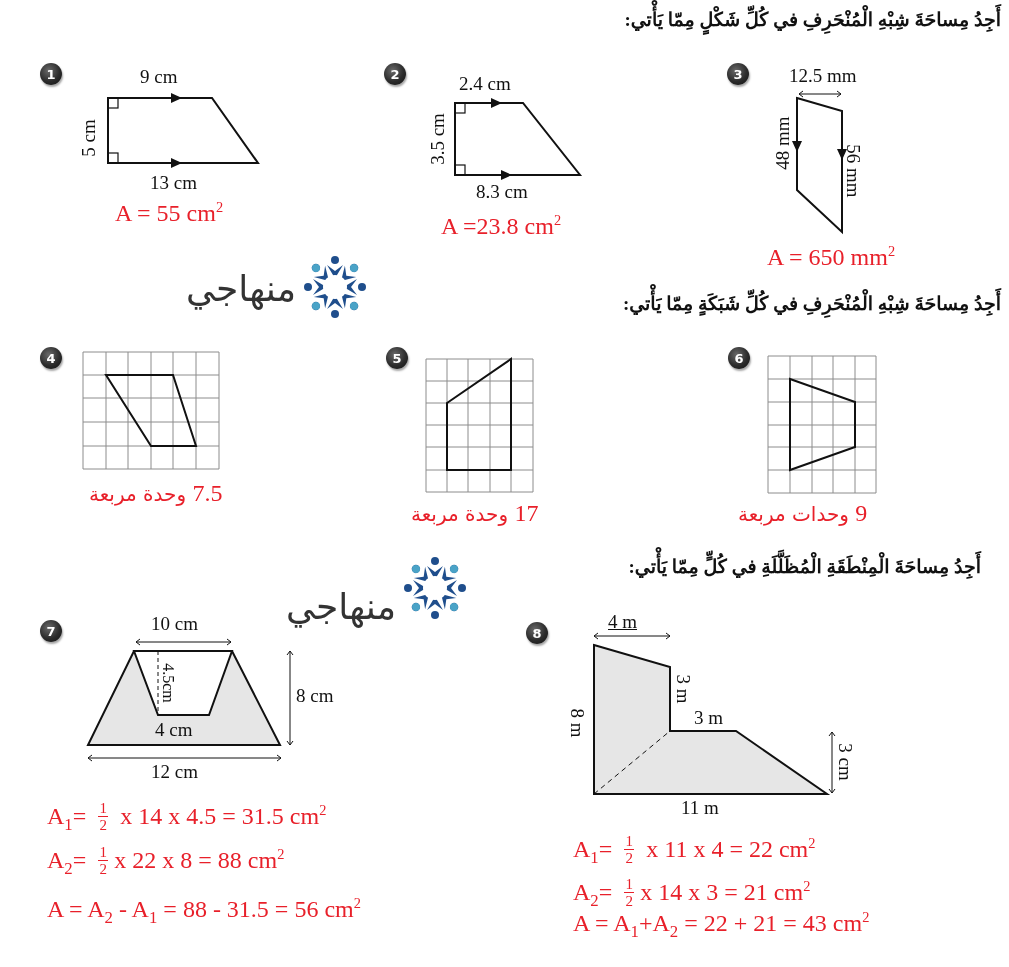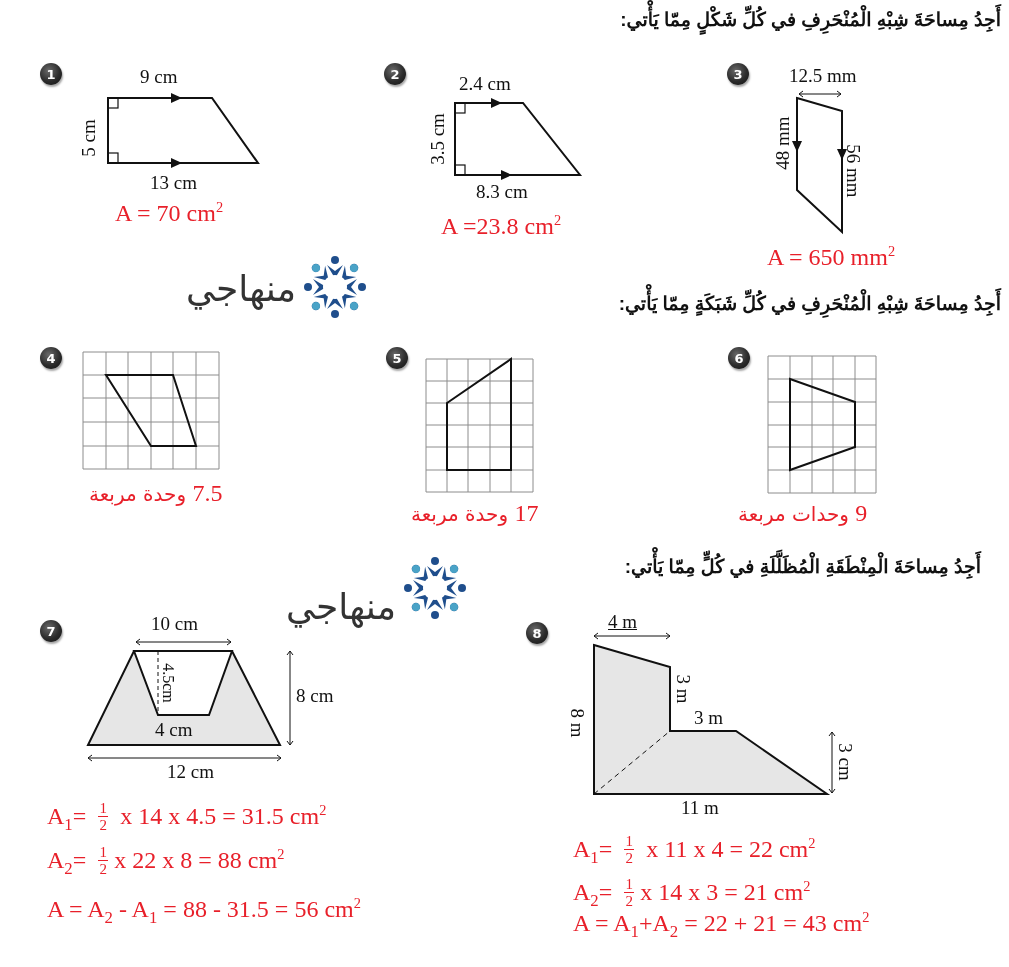--- a/index.html
+++ b/index.html
@@ -1,18 +1,18 @@
 <!DOCTYPE html>
 <html><head>
 <meta charset="utf-8">
 <style>
   html, body { margin:0; padding:0; background:#ffffff; }
   body { width:1009px; height:967px; position:relative; overflow:hidden;
          font-family:"Liberation Serif", serif; color:#111; }
-  .heading { position:absolute; direction:rtl; font-family:Liberation Sans, sans-serif;
+  .heading { position:absolute; direction:rtl; font-family:Liberation Serif, serif;
              font-weight:bold; font-size:19px; color:#111; white-space:nowrap; }
   .badge { position:absolute; width:22px; height:22px; border-radius:50%;
            background: radial-gradient(circle at 40% 35%, #6a6a6a 0%, #2c2c2c 55%, #111 100%);
            box-shadow: 1px 2px 2px rgba(0,0,0,0.35);
            color:#fff; font-family:"DejaVu Sans", sans-serif; font-weight:bold; font-size:13px;
            display:flex; align-items:center; justify-content:center; }
   .lbl { position:absolute; font-family:"Liberation Serif", serif; font-size:19px; color:#111; white-space:nowrap; }
   .red { position:absolute; font-family:"Liberation Serif", serif; font-size:24px; color:#e8202a; white-space:nowrap; }
   .red-ar { position:absolute; font-family:"DejaVu Sans", sans-serif; font-size:20px; color:#e8202a; white-space:nowrap; direction:rtl; }
   .red-num { font-family:"Liberation Serif", serif; font-size:24px; }
@@ -36,21 +36,21 @@
 <div class="lbl rot-ccw" style="left:70px; top:127px;">5 cm</div>
 <div class="lbl" style="left:150px; top:172px;">13 cm</div>
 <svg width="1009" height="967" style="left:0; top:0;">
   <polygon points="108,98 212,98 258,163 108,163" fill="none" stroke="#111" stroke-width="2"></polygon>
   <rect x="108" y="98" width="10" height="10" fill="none" stroke="#111" stroke-width="1.2"></rect>
   <rect x="108" y="153" width="10" height="10" fill="none" stroke="#111" stroke-width="1.2"></rect>
   <polygon points="182,98 171,93 171,103" fill="#111"></polygon>
   <polygon points="182,163 171,158 171,168" fill="#111"></polygon>
 </svg>
 <div class="red" style="left:115px; top:200px;">
-  <span>A = 70 cm</span><sup>2</sup>
+  <span>A = 55 cm</span><sup>2</sup>
 </div>
 
 <div class="badge" style="left:384px; top:63px;">2</div>
 <div class="lbl" style="left:459px; top:73px;">2.4 cm</div>
 <div class="lbl rot-ccw" style="left:412px; top:128px;">3.5 cm</div>
 <div class="lbl" style="left:476px; top:181px;">8.3 cm</div>
 <svg width="1009" height="967" style="left:0; top:0;">
   <polygon points="455,103 523,103 580,175 455,175" fill="none" stroke="#111" stroke-width="2"></polygon>
   <rect x="455" y="103" width="10" height="10" fill="none" stroke="#111" stroke-width="1.2"></rect>
   <rect x="455" y="165" width="10" height="10" fill="none" stroke="#111" stroke-width="1.2"></rect>
@@ -210,21 +210,21 @@
   <line x1="290" y1="651" x2="290" y2="745" stroke="#111" stroke-width="1"></line>
   <polyline points="287,655 290,651 293,655" fill="none" stroke="#111"></polyline>
   <polyline points="287,741 290,745 293,741" fill="none" stroke="#111"></polyline>
   <line x1="88" y1="758" x2="281" y2="758" stroke="#111" stroke-width="1"></line>
   <polyline points="92,755 88,758 92,761" fill="none" stroke="#111"></polyline>
   <polyline points="277,755 281,758 277,761" fill="none" stroke="#111"></polyline>
 </svg>
 <div class="lbl rot-cw" style="left:148px; top:674px; font-size:16px;">4.5cm</div>
 <div class="lbl" style="left:155px; top:719px;text-align:center;">4 cm</div>
 <div class="lbl" style="left:296px; top:685px;">8 cm</div>
-<div class="lbl" style="left:151px; top:761px;margin-left:16px;">12 cm</div>
+<div class="lbl" style="left:151px; top:761px;">12 cm</div>
 
 <div class="red" style="left:47px; top:803px;">
   <span>A</span><sub>1</sub><span>=</span>
   <span class="frac">
       <span>1</span>
       <span class="bar"></span>
       <span>2</span>
     </span>
   <span>x 14 x 4.5 = 31.5 cm</span><sup>2</sup>
 </div>

